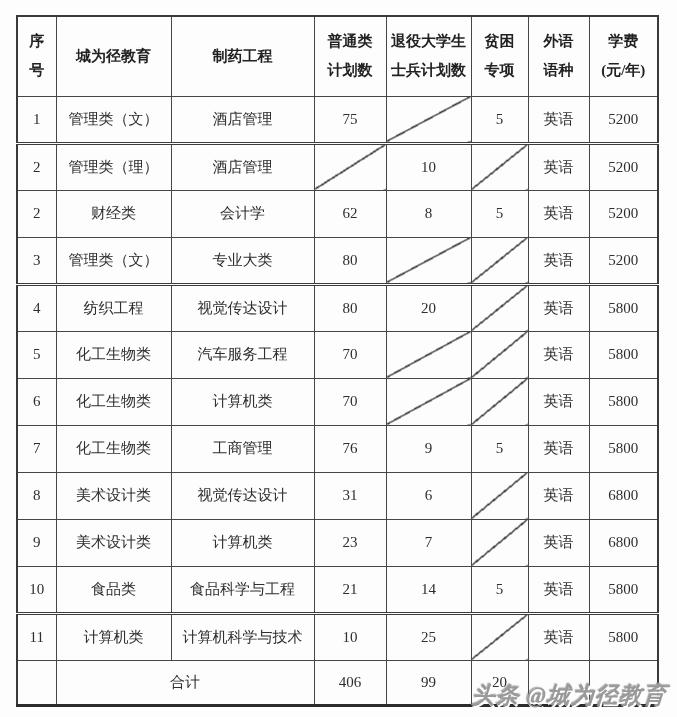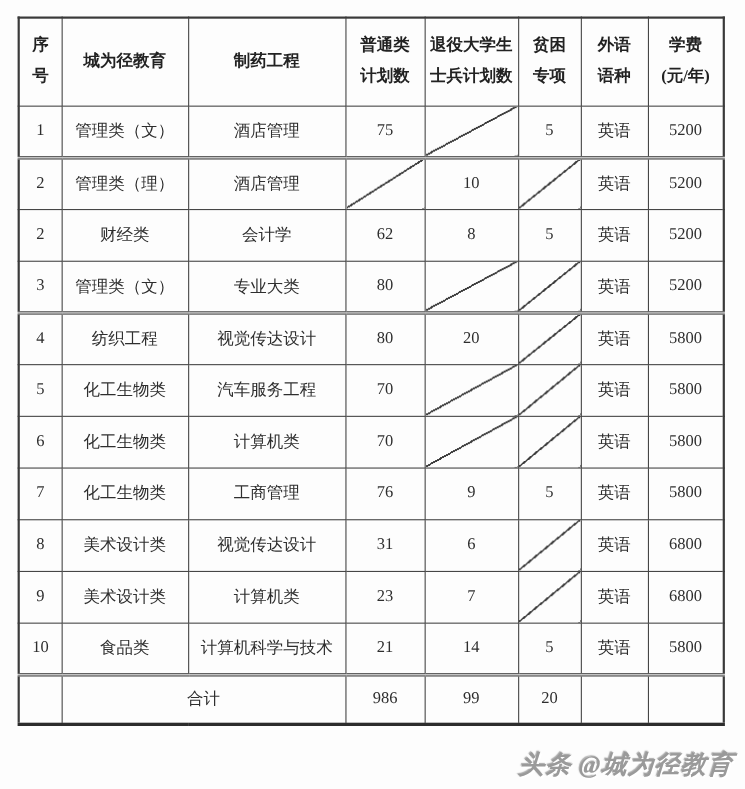--- a/index.html
+++ b/index.html
@@ -213,33 +213,43 @@
     <td>计算机类</td>
     <td>23</td>
     <td>7</td>
     <td class="diag"></td>
     <td>英语</td>
     <td>6800</td>
   </tr>
       <tr class="heavy">
     <td>10</td>
     <td>食品类</td>
-    <td>计算机科学与技术</td>
+    <td>食品科学与工程</td>
     <td>21</td>
     <td>14</td>
     <td>5</td>
+    <td>英语</td>
+    <td>5800</td>
+  </tr>
+      <tr>
+    <td>11</td>
+    <td>计算机类</td>
+    <td>计算机科学与技术</td>
+    <td>10</td>
+    <td>25</td>
+    <td class="diag"></td>
     <td>英语</td>
     <td>5800</td>
   </tr>
     </tbody>
   <tfoot>
     <tr>
       <td></td>
       <td colspan="2">合计</td>
-      <td>986</td>
+      <td>406</td>
       <td>99</td>
       <td>20</td>
       <td></td>
       <td></td>
     </tr>
   </tfoot>
 </table>
 
 <div class="watermark">头条 @城为径教育</div>
 

